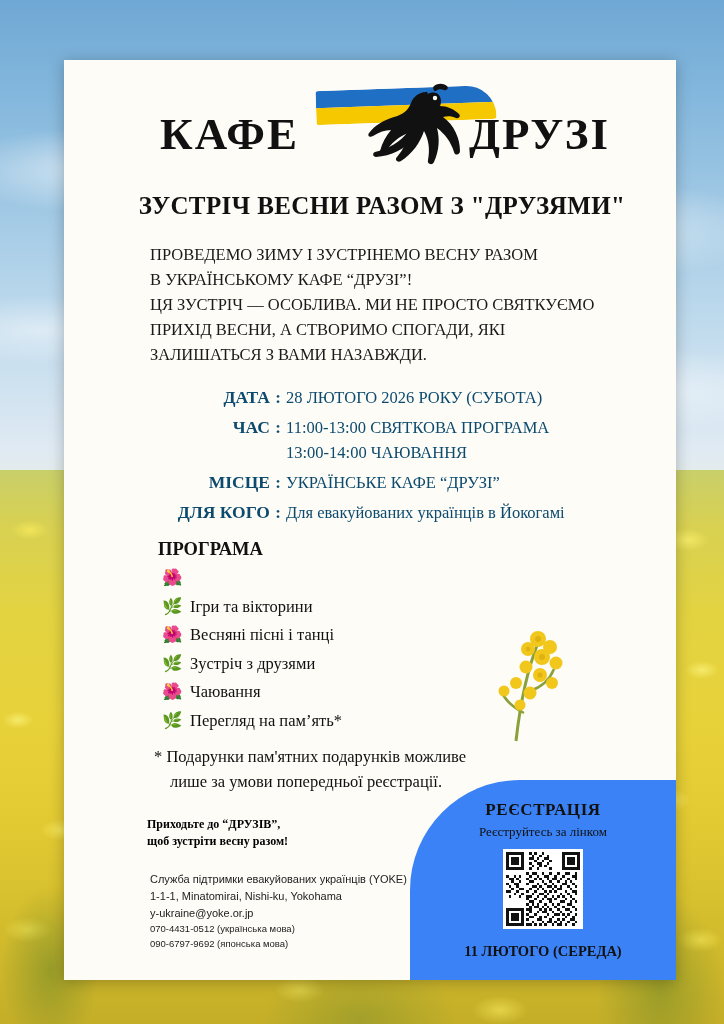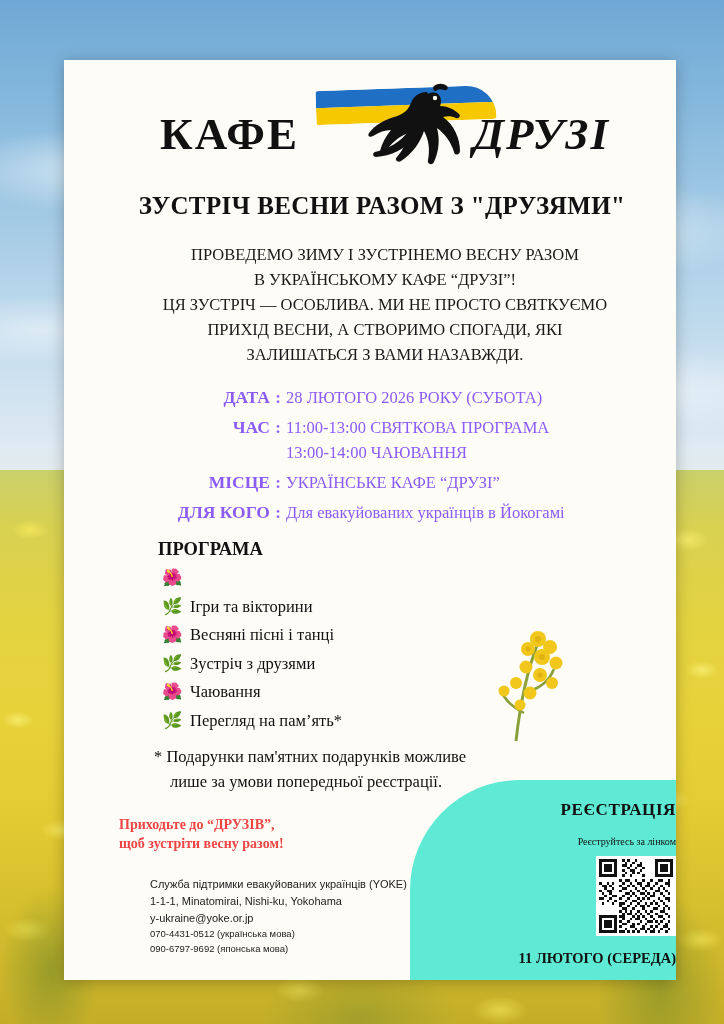--- a/index.html
+++ b/index.html
@@ -122,21 +122,21 @@
   .word-left, .word-right {
     position: absolute;
     top: 48px;
     font-family: "Liberation Serif", serif;
     font-weight: bold;
     font-size: 45px;
     letter-spacing: 2px;
     color: #111;
   }
   .word-left { left: 72px; }
-  .word-right { right: 66px; font-style: italic; }
+  .word-right { right: 66px; }
   .dove {
     position: absolute;
     left: 250px;
     top: 18px;
     width: 160px;
     height: 110px;
   }
 
   
   .headline {
@@ -149,28 +149,28 @@
     padding: 0 14px;
   }
 
   
   .intro {
     margin: 22px 56px 0 62px;
     font-size: 16.5px;
     line-height: 1.52;
     color: #1a1a1a;
   }
-  .intro div { white-space: nowrap; text-align: center; }
+  .intro div { white-space: nowrap; }
 
   
   .details {
     margin: 20px 0 0 0;
     padding: 0 0 0 62px;
     font-size: 17px;
-    color: #8b5cf6;
+    color: #0c4a6e;
   }
   .drow {
     display: flex;
     align-items: baseline;
     margin-bottom: 9px;
   }
   .dlabel {
     font-weight: bold;
     text-align: right;
     width: 120px;
@@ -233,58 +233,58 @@
     margin: 14px 0 0 66px;
     font-size: 16.5px;
     line-height: 1.5;
     color: #111;
     width: 430px;
   }
   .note .indent { display: block; padding-left: 16px; }
 
   
   .cta {
-    margin: 22px 0 0 31px;
-    font-weight: bold;
-    font-size: 14px;
+    margin: 22px 0 0 59px;
+    font-weight: bold;
+    font-size: 12px;
     line-height: 1.35;
-    color: #ef4444;
+    color: #000000;
   }
 
   
   .contacts {
     margin: 22px 0 0 62px;
     font-family: "Liberation Sans", sans-serif;
     font-size: 11px;
     line-height: 1.55;
     color: #222;
   }
   .contacts .small { font-size: 9.5px; }
 
   
   .reg {
     position: absolute;
     right: 0;
     bottom: 0;
     width: 266px;
     height: 200px;
-    background: #5eead4;
+    background: #3b82f6;
     border-top-left-radius: 110px;
-    text-align: right;
+    text-align: center;
     color: #111;
   }
   .reg-title {
     margin-top: 20px;
     font-weight: bold;
     font-size: 17px;
     letter-spacing: .6px;
   }
   .reg-sub {
-    margin-top: 16px;
-    font-size: 10px;
+    margin-top: 4px;
+    font-size: 13px;
   }
   .qr {
     width: 74px;
     height: 74px;
     margin: 9px auto 0 auto;
     background: #fff;
     padding: 3px;
     box-sizing: content-box;
   }
   .reg-deadline {

